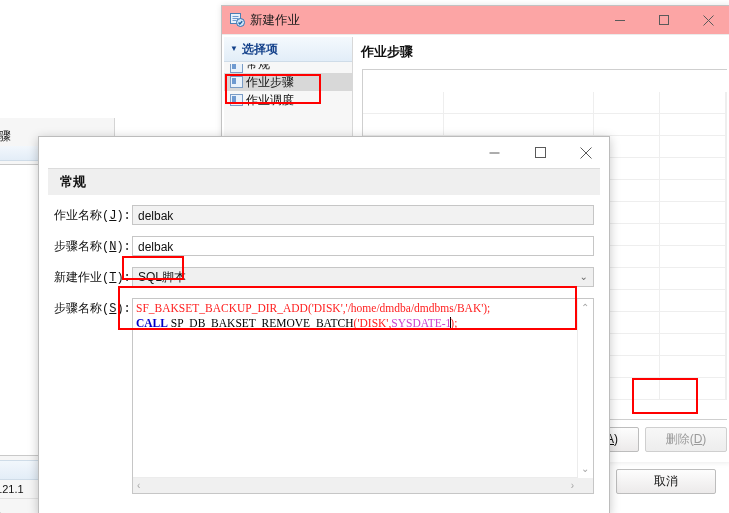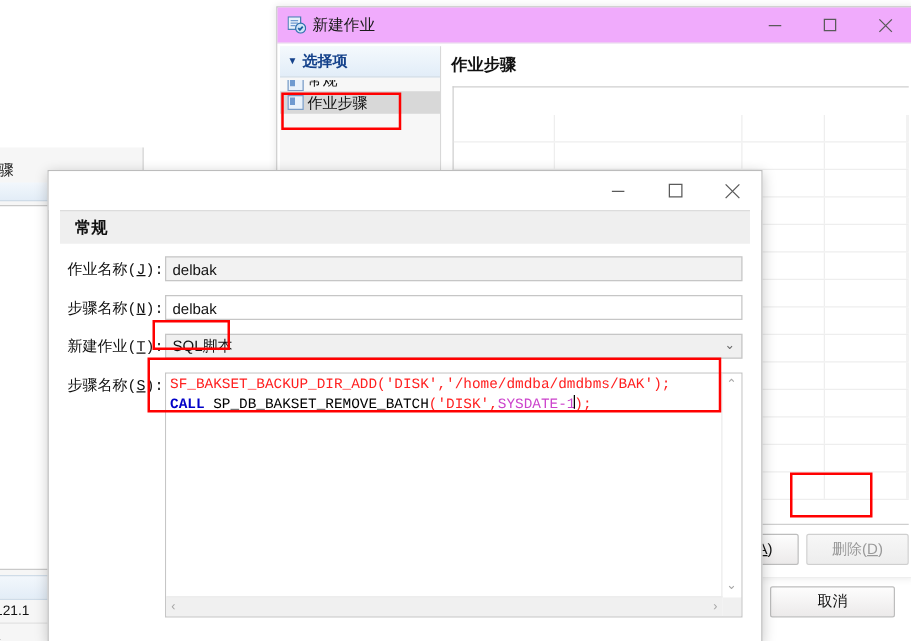--- a/index.html
+++ b/index.html
@@ -38,21 +38,21 @@
   .bg-left-r1{position:absolute;left:4px;top:365px;width:116px;font-size:11px;color:#111;white-space:nowrap;border-bottom:1px solid #e2e2e2;padding-bottom:3px;}
   .bg-left-r2{position:absolute;left:4px;top:385px;width:116px;font-size:11px;color:#111;white-space:nowrap;}
 
   
   .job-win{
     position:absolute;left:221px;top:5px;width:508px;height:455px;
     background:#ffffff;border:1px solid #c2c2c2;
     box-shadow:0 0 6px rgba(0,0,0,.10);
   }
   .job-titlebar{
-    position:relative;height:28px;background:#f0abfc;border-bottom:1px solid #ebebeb;
+    position:relative;height:28px;background:#fca5a5;border-bottom:1px solid #ebebeb;
   }
   .job-title-icon{
     position:absolute;left:8px;top:7px;width:15px;height:14px;
   }
   .job-title-text{
     position:absolute;left:28px;top:6px;font-size:12.5px;color:#1b1b1b;
   }
   .winbtns{position:absolute;right:0;top:0;height:28px;display:flex;}
   .winbtn{width:44px;height:28px;display:flex;align-items:center;justify-content:center;color:#5a5a5a;}
   .winbtn svg{display:block;}
@@ -157,21 +157,21 @@
   .fselect .chev{color:#6a6a6a;font-size:10px;}
 
   .scriptrow{display:flex;align-items:flex-start;}
   .scriptbox{
     flex:1;position:relative;height:196px;border:1px solid #c6c6c6;background:#fff;
     box-sizing:border-box;
   }
   .codearea{
     position:absolute;left:0;top:0;right:15px;bottom:15px;
     background:#fff;overflow:hidden;padding:2px 0 0 3px;
-    font-family:Liberation Mono, monospace;
+    font-family:Liberation Serif, serif;
     font-size:11.5px;line-height:14.5px;white-space:pre;
   }
   .vscroll{
     position:absolute;right:0;top:0;width:15px;bottom:15px;background:#fff;
     border-left:1px solid #ececec;
   }
   .hscroll{
     position:absolute;left:0;right:15px;bottom:0;height:15px;background:#f0f0f0;
     border-top:1px solid #ececec;
   }
@@ -244,20 +244,24 @@
         <span>选择项</span>
       </div>
       <div class="nav-list">
         <div class="nav-item clipped">
           <span class="nav-ico"></span>
           <span>常规</span>
         </div>
         <div class="nav-item selected">
           <span class="nav-ico"></span>
           <span>作业步骤</span>
+        </div>
+        <div class="nav-item">
+          <span class="nav-ico"></span>
+          <span>作业调度</span>
         </div>
       </div>
     </div>
 
     <div class="jobmain">
       <div class="jobmain-title">作业步骤</div>
 
       <div class="grid">
         <div class="grid-rows">
           <div class="grid-row">

